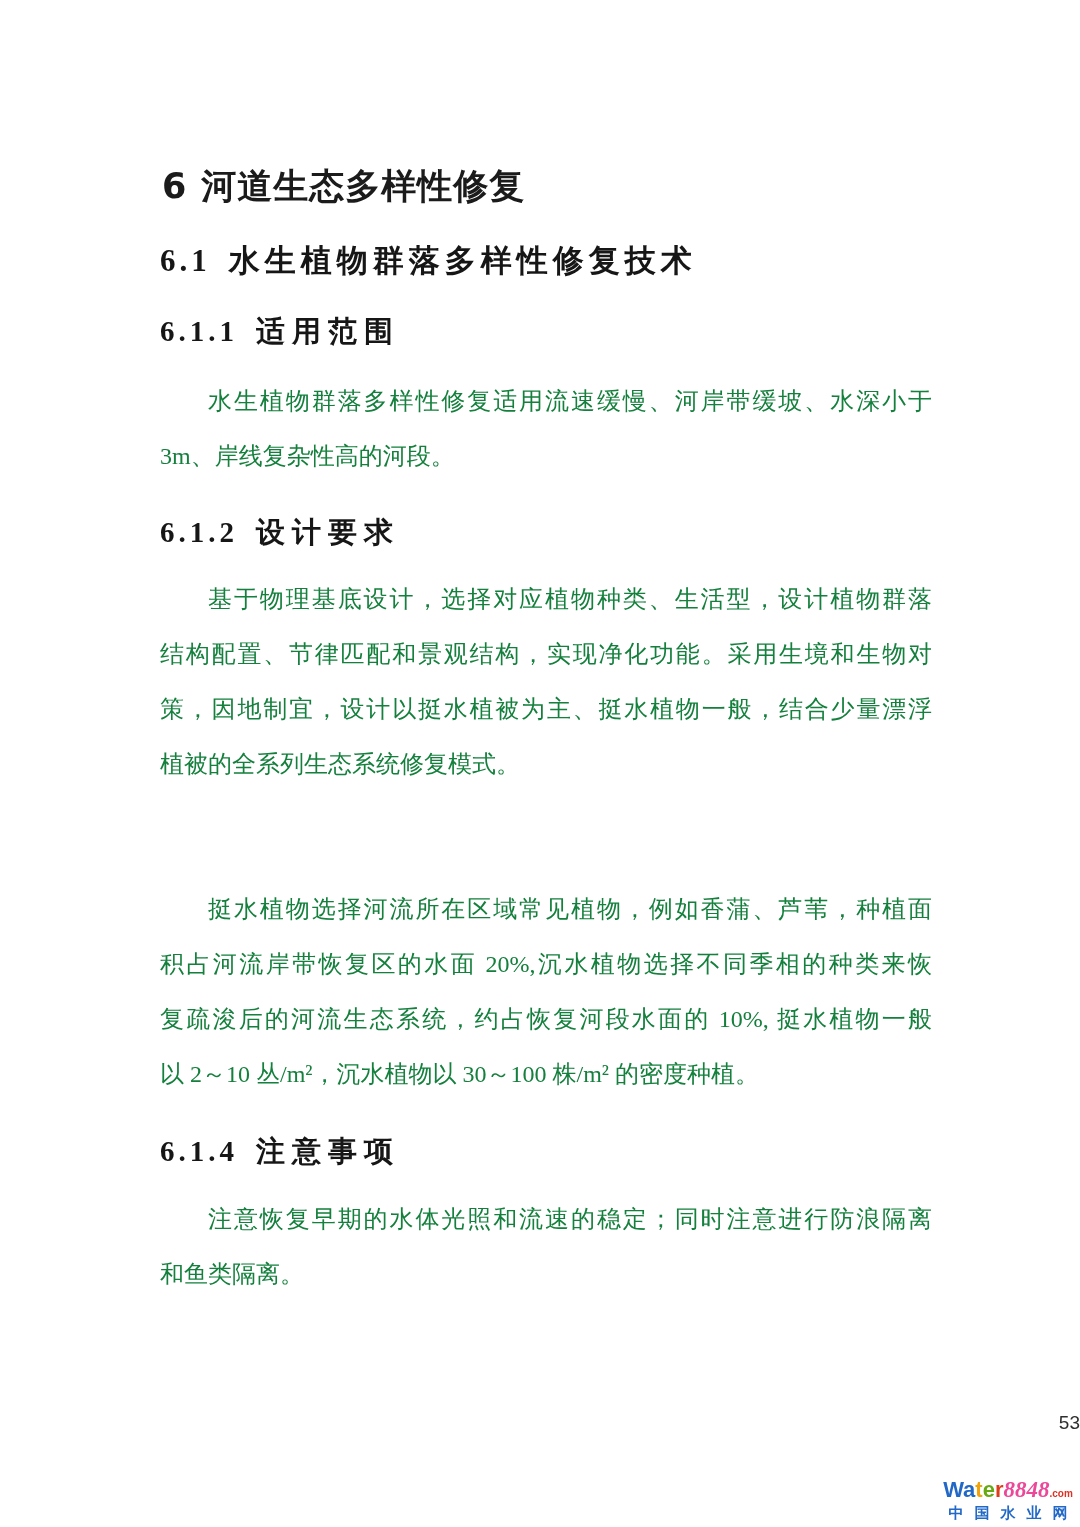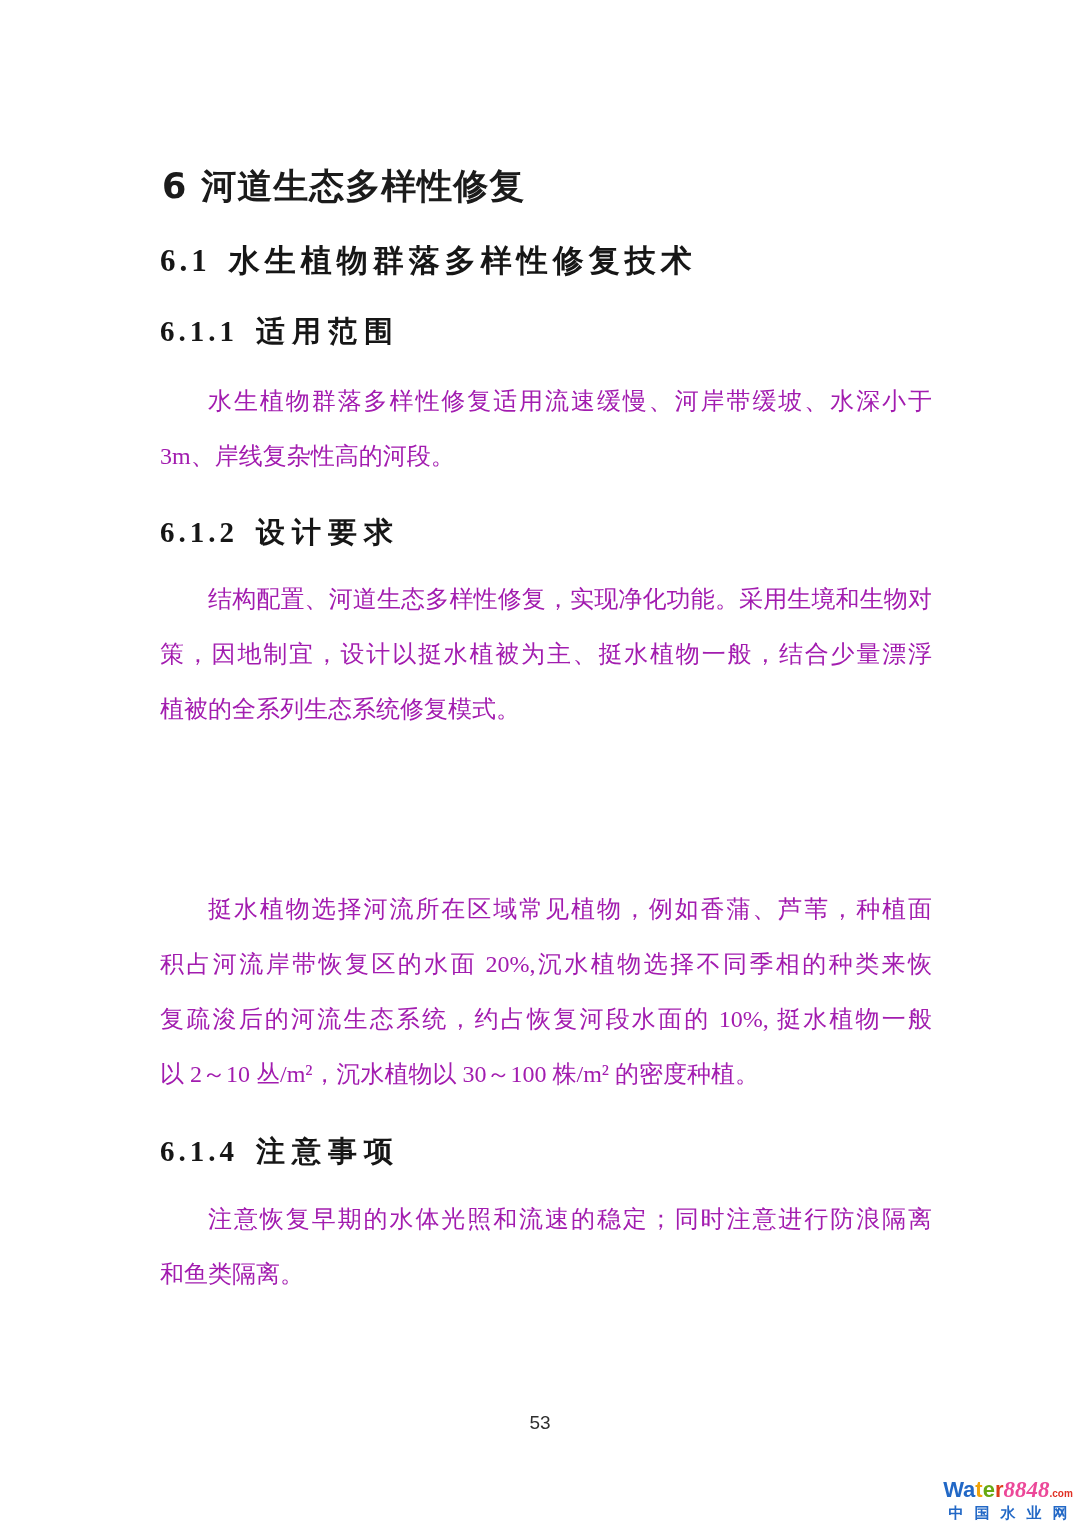--- a/index.html
+++ b/index.html
@@ -46,37 +46,37 @@
   .s613 { top: 824px; }
   .s614 { top: 1134px; }
 
   
   .para {
     position: absolute;
     left: 160px;
     width: 772px;
     font-size: 24px;
     line-height: 55px;
-    color: #a21caf;
+    color: #15803d;
   }
   .p611 { top: 374px; }
   .p612 { top: 572px; }
   .p613 { top: 882px; }
   .p614 { top: 1192px; }
   .tline { text-align: justify; text-align-last: justify; white-space: nowrap; }
   .tline:last-child { text-align-last: left; }
   .para .tline:first-child { text-indent: 2em; }
 
   
   .page-number {
     position: absolute;
     top: 1412px;
     left: 0;
     width: 100%;
-    text-align: center;
+    text-align: right;
     font-family: "Liberation Sans", "DejaVu Sans", sans-serif;
     font-size: 19px;
     color: #2f2f2f;
   }
 
   
   .logo {
     position: absolute;
     top: 1478px;
     right: 5px;
@@ -138,21 +138,22 @@
   <div class="para p611">
       <div class="tline">水生植物群落多样性修复适用流速缓慢、河岸带缓坡、水深小于</div>
       <div class="tline">3m、岸线复杂性高的河段。</div>
     </div>
 
   <div class="sec-title level3 s612">
     <span class="num">6.1.2</span><span class="ttl">设计要求</span>
   </div>
 
   <div class="para p612">
-      <div class="tline">结构配置、河道生态多样性修复，实现净化功能。采用生境和生物对</div>
+      <div class="tline">基于物理基底设计，选择对应植物种类、生活型，设计植物群落</div>
+      <div class="tline">结构配置、节律匹配和景观结构，实现净化功能。采用生境和生物对</div>
       <div class="tline">策，因地制宜，设计以挺水植被为主、挺水植物一般，结合少量漂浮</div>
       <div class="tline">植被的全系列生态系统修复模式。</div>
     </div>
 
 
   <div class="para p613">
       <div class="tline">挺水植物选择河流所在区域常见植物，例如香蒲、芦苇，种植面</div>
       <div class="tline">积占河流岸带恢复区的水面 20%,沉水植物选择不同季相的种类来恢</div>
       <div class="tline">复疏浚后的河流生态系统，约占恢复河段水面的 10%, 挺水植物一般</div>
       <div class="tline">以 2～10 丛/m²，沉水植物以 30～100 株/m² 的密度种植。</div>

